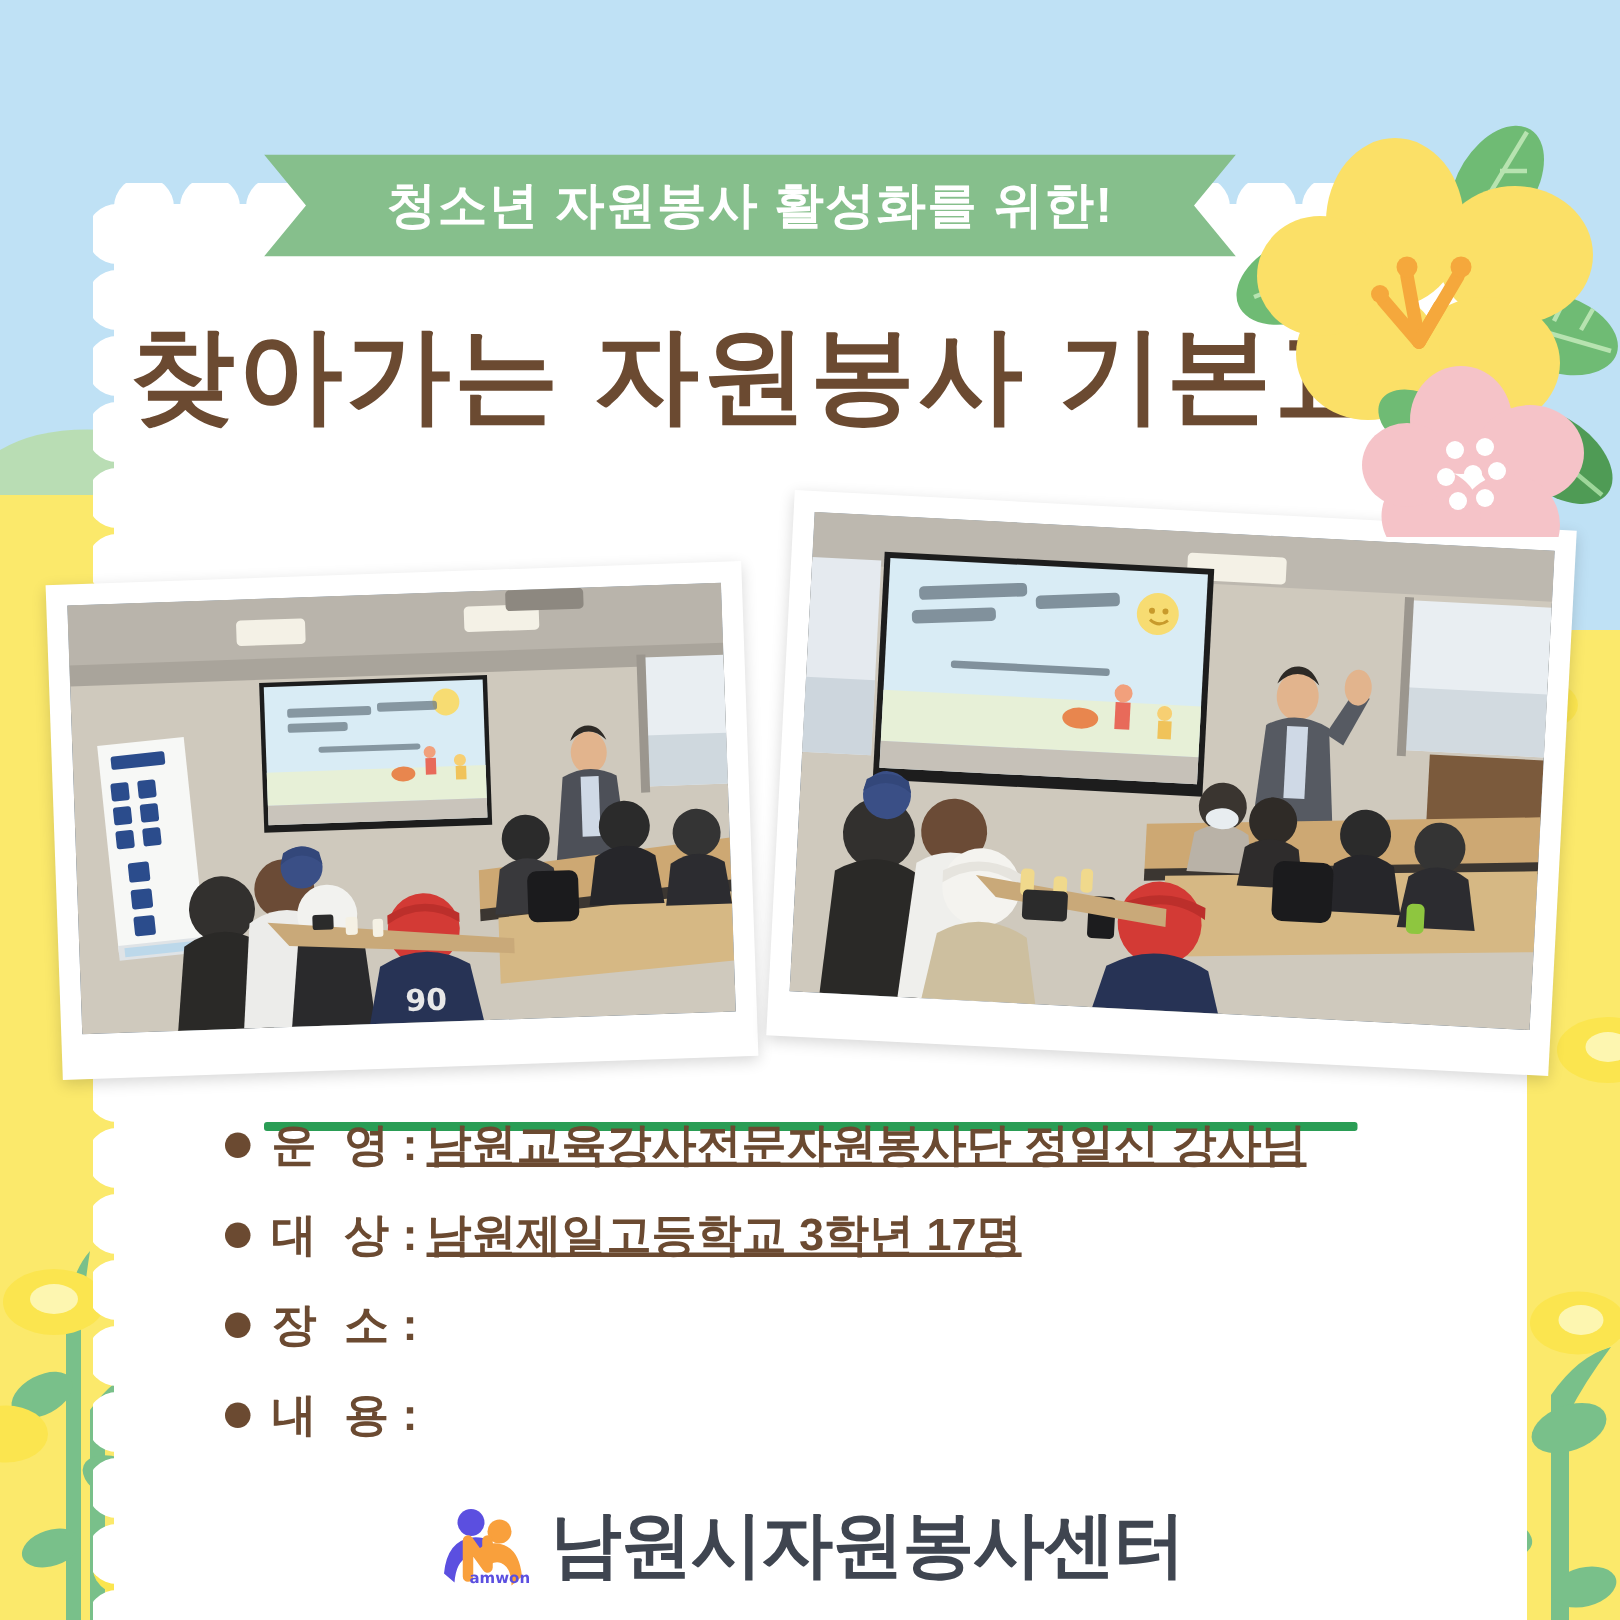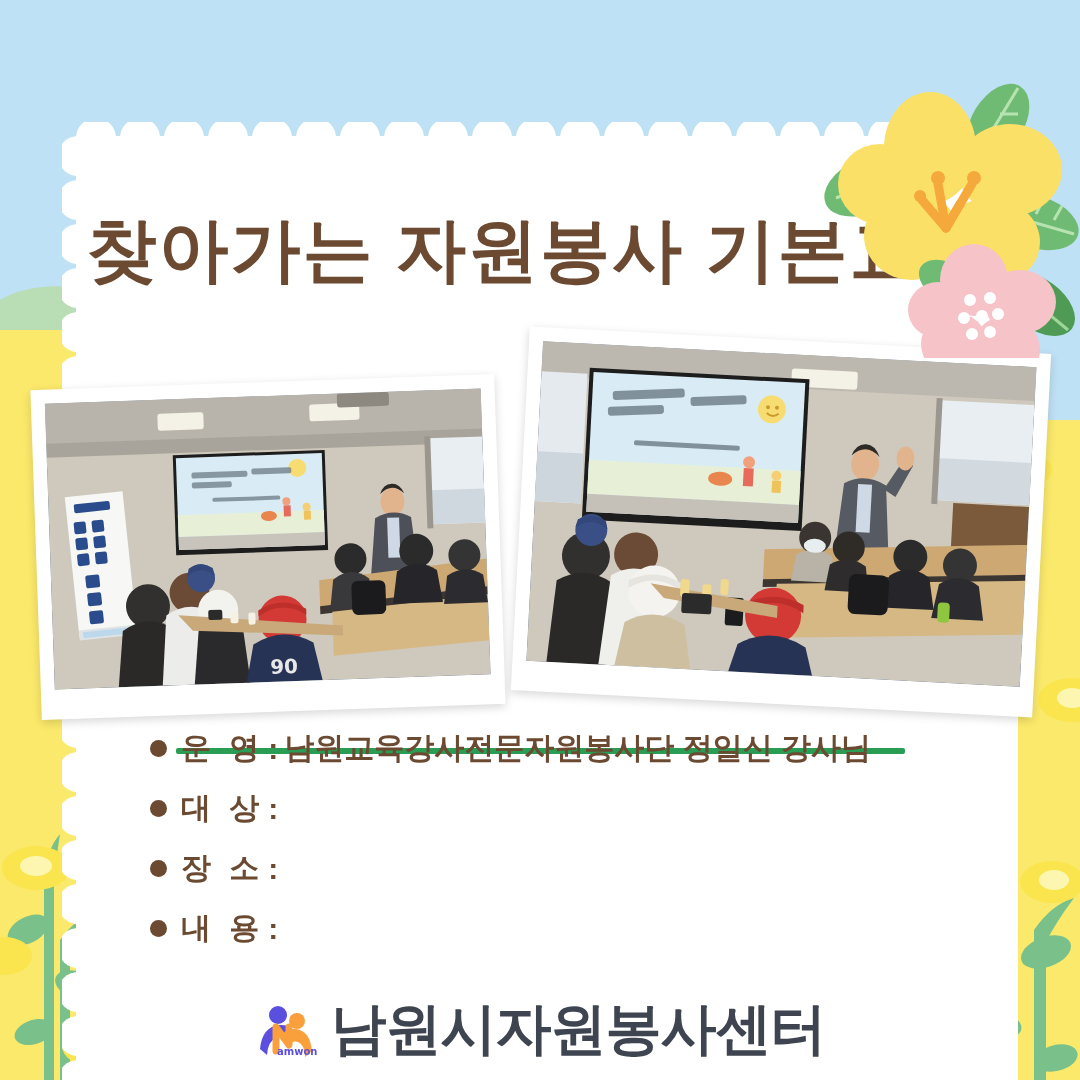--- a/index.html
+++ b/index.html
@@ -92,49 +92,49 @@
   .scene svg{display:block;width:100%;height:100%;}
 
   
   #divider{
     position:absolute;left:176px;top:748px;width:729px;height:6px;
     background:#2a9d55;border-radius:2px;z-index:6;
   }
 
   
   #info{
-    position:absolute;left:150px;top:728px;width:860px;z-index:6;
+    position:absolute;left:150px;top:743px;width:860px;z-index:6;
   }
   .info-row{
     display:flex;align-items:center;
     margin-bottom:19px;
     color:#6b4a31;
     font-size:30px;
     font-weight:bold;
     white-space:nowrap;
   }
   .bullet{
     width:17px;height:17px;border-radius:50%;
     background:#6b4a31;flex:none;margin-right:14px;
   }
   .info-label{letter-spacing:5px;margin-right:2px;}
   .info-colon{margin:0 6px 0 2px;}
-  .info-value{letter-spacing:0px;}
+  .info-value{letter-spacing:0px;text-decoration:underline;}
 
   
   #footer{
     position:absolute;left:0;top:994px;width:1080px;height:72px;
     display:flex;align-items:center;justify-content:center;
     z-index:6;
   }
   #logomark{width:62px;height:62px;margin-right:14px;flex:none;}
   #logomark svg{display:block;width:100%;height:100%;}
   #footer-text{
     color:#3f4550;
-    font-size:56px;font-weight:bold;letter-spacing:-1px;
+    font-size:48px;font-weight:bold;letter-spacing:-1px;
     white-space:nowrap;
   }
 </style>
 </head>
 <body>
 
 <div id="poster">
 
   <div class="band leftband">
     <svg viewBox="0 0 120 1080" preserveAspectRatio="none" xmlns="http://www.w3.org/2000/svg">
@@ -301,20 +301,26 @@
           <circle cx="942" cy="738" r="20"></circle>
           <circle cx="942" cy="782" r="20"></circle>
         <circle cx="942" cy="826" r="20"></circle>
           <circle cx="942" cy="870" r="20"></circle>
           <circle cx="942" cy="914" r="20"></circle>
         <circle cx="942" cy="958" r="20"></circle>
       </g>
     </svg>
   </div>
 
+  <div id="ribbon">
+    <svg viewBox="0 0 648 68" preserveAspectRatio="none" xmlns="http://www.w3.org/2000/svg">
+      <path d="M0,0 L648,0 L620,34 L648,68 L0,68 L28,34 Z" fill="#86bf8c"></path>
+    </svg>
+    <div class="rb-text">청소년 자원봉사 활성화를 위한!</div>
+  </div>
 
   <div id="title">찾아가는 자원봉사 기본교육</div>
 
   <div id="topflowers">
     <svg viewBox="0 0 262 300" xmlns="http://www.w3.org/2000/svg">
 
       <g>
         <ellipse cx="44" cy="128" rx="44" ry="27" transform="rotate(-24 44 128)" fill="#6fbb74"></ellipse>
         <path d="M14,140 L74,116" stroke="#b7e3b0" stroke-width="3" fill="none"></path>
         <path d="M36,120 L46,106 M48,126 L60,112 M26,130 L34,116" stroke="#b7e3b0" stroke-width="3" fill="none"></path>
@@ -575,20 +581,21 @@
     <div class="info-row">
       <span class="bullet"></span>
       <span class="info-label">운 영</span>
       <span class="info-colon">:</span>
       <span class="info-value">남원교육강사전문자원봉사단 정일신 강사님</span>
     </div>
     <div class="info-row">
       <span class="bullet"></span>
       <span class="info-label">대 상</span>
       <span class="info-colon">:</span>
+      <span class="info-value">남원제일고등학교 3학년 17명</span>
     </div>
     <div class="info-row">
       <span class="bullet"></span>
       <span class="info-label">장 소</span>
       <span class="info-colon">:</span>
     </div>
     <div class="info-row">
       <span class="bullet"></span>
       <span class="info-label">내 용</span>
       <span class="info-colon">:</span>

